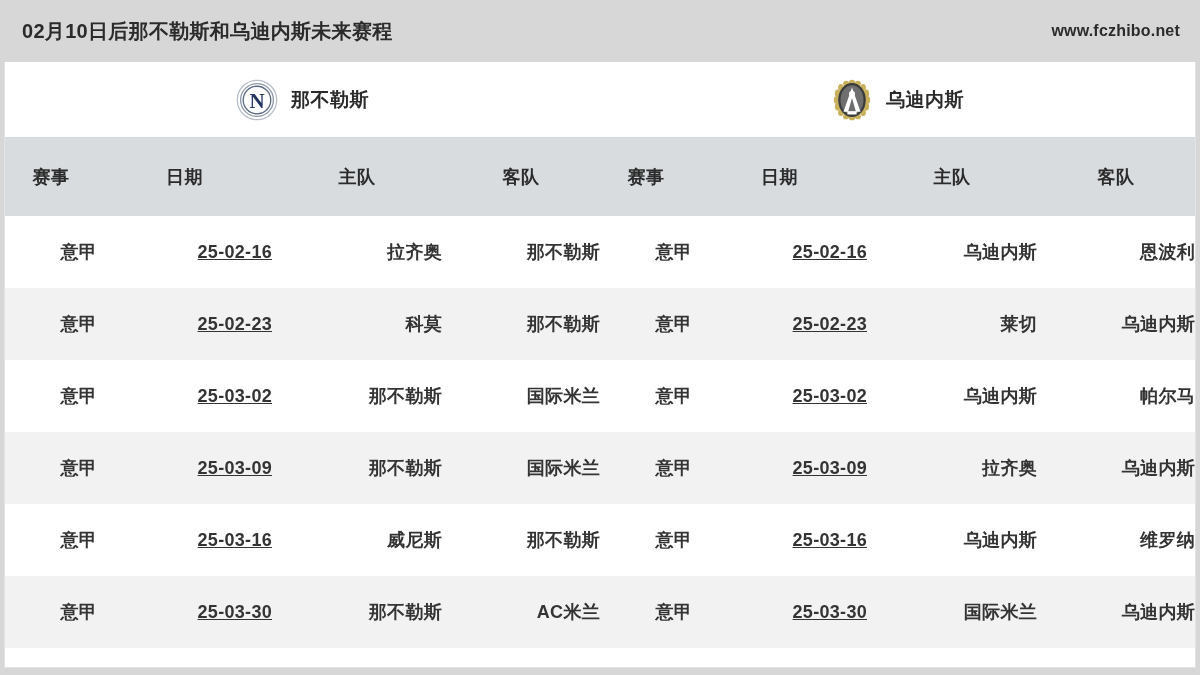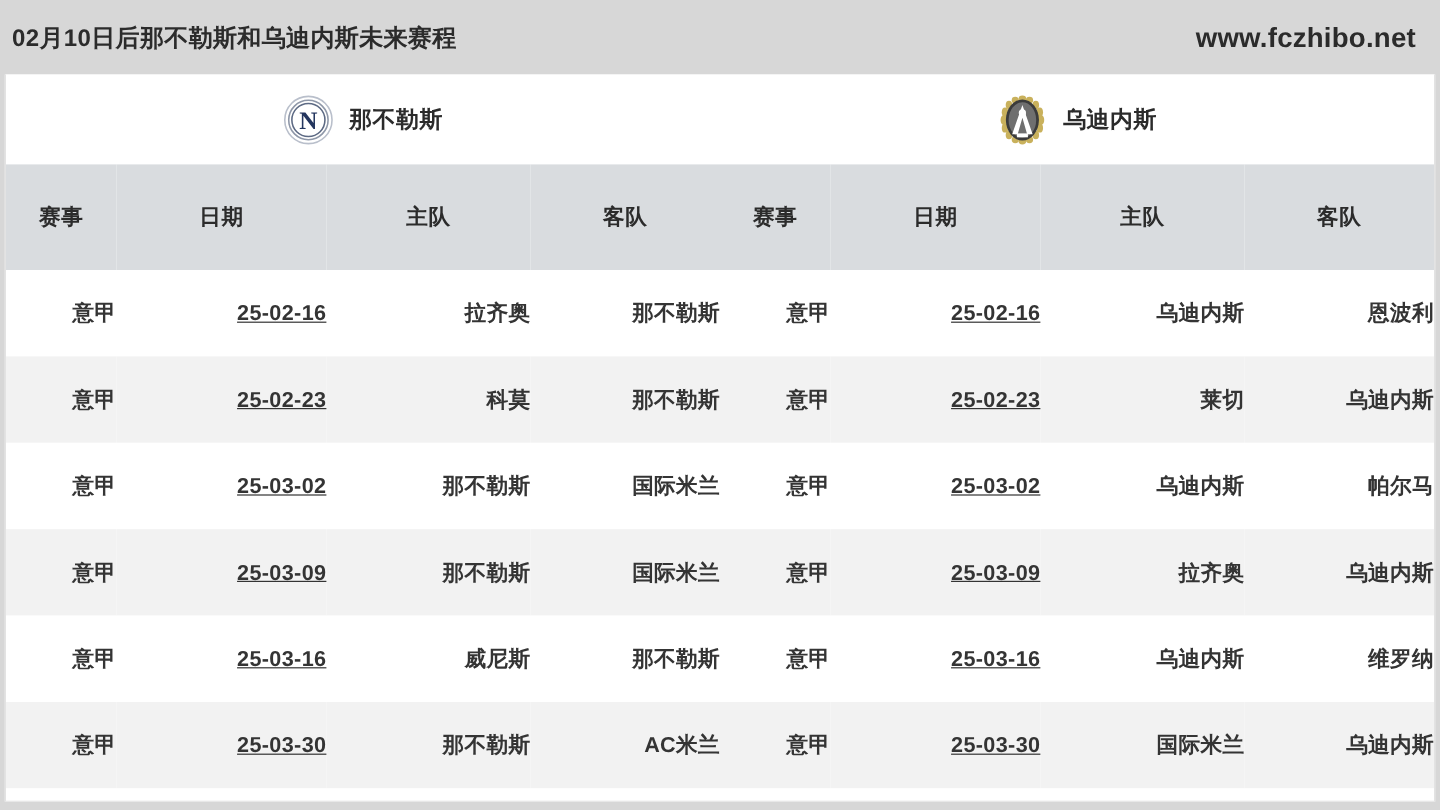--- a/index.html
+++ b/index.html
@@ -18,33 +18,33 @@
   }
 
   
   .topbar {
     position: relative;
     height: 62px;
     background: #d7d7d7;
     display: flex;
     align-items: center;
     justify-content: space-between;
-    padding: 0 20px 0 10px;
+    padding: 0 20px 0 22px;
   }
 
   .topbar-title {
     font-size: 20px;
     font-weight: 700;
     color: #2b2b2b;
     letter-spacing: 0.3px;
     white-space: nowrap;
   }
 
   .topbar-site {
-    font-size: 23px;
+    font-size: 16px;
     font-weight: 700;
     color: #2b2b2b;
     letter-spacing: 0.2px;
     white-space: nowrap;
     margin-left: 17px;
   }
 
   
   .card {
     position: relative;
@@ -87,21 +87,21 @@
   }
 
   
   .sched-table {
     width: 100%;
     border-collapse: collapse;
     table-layout: fixed;
   }
 
   .sched-table thead th {
-    height: 88px;
+    height: 79px;
     background: #d9dcdf;
     font-size: 18px;
     font-weight: 700;
     color: #2b2b2b;
     letter-spacing: 0.5px;
     text-align: center;
     vertical-align: middle;
   }
 
   .sched-table tbody td {

